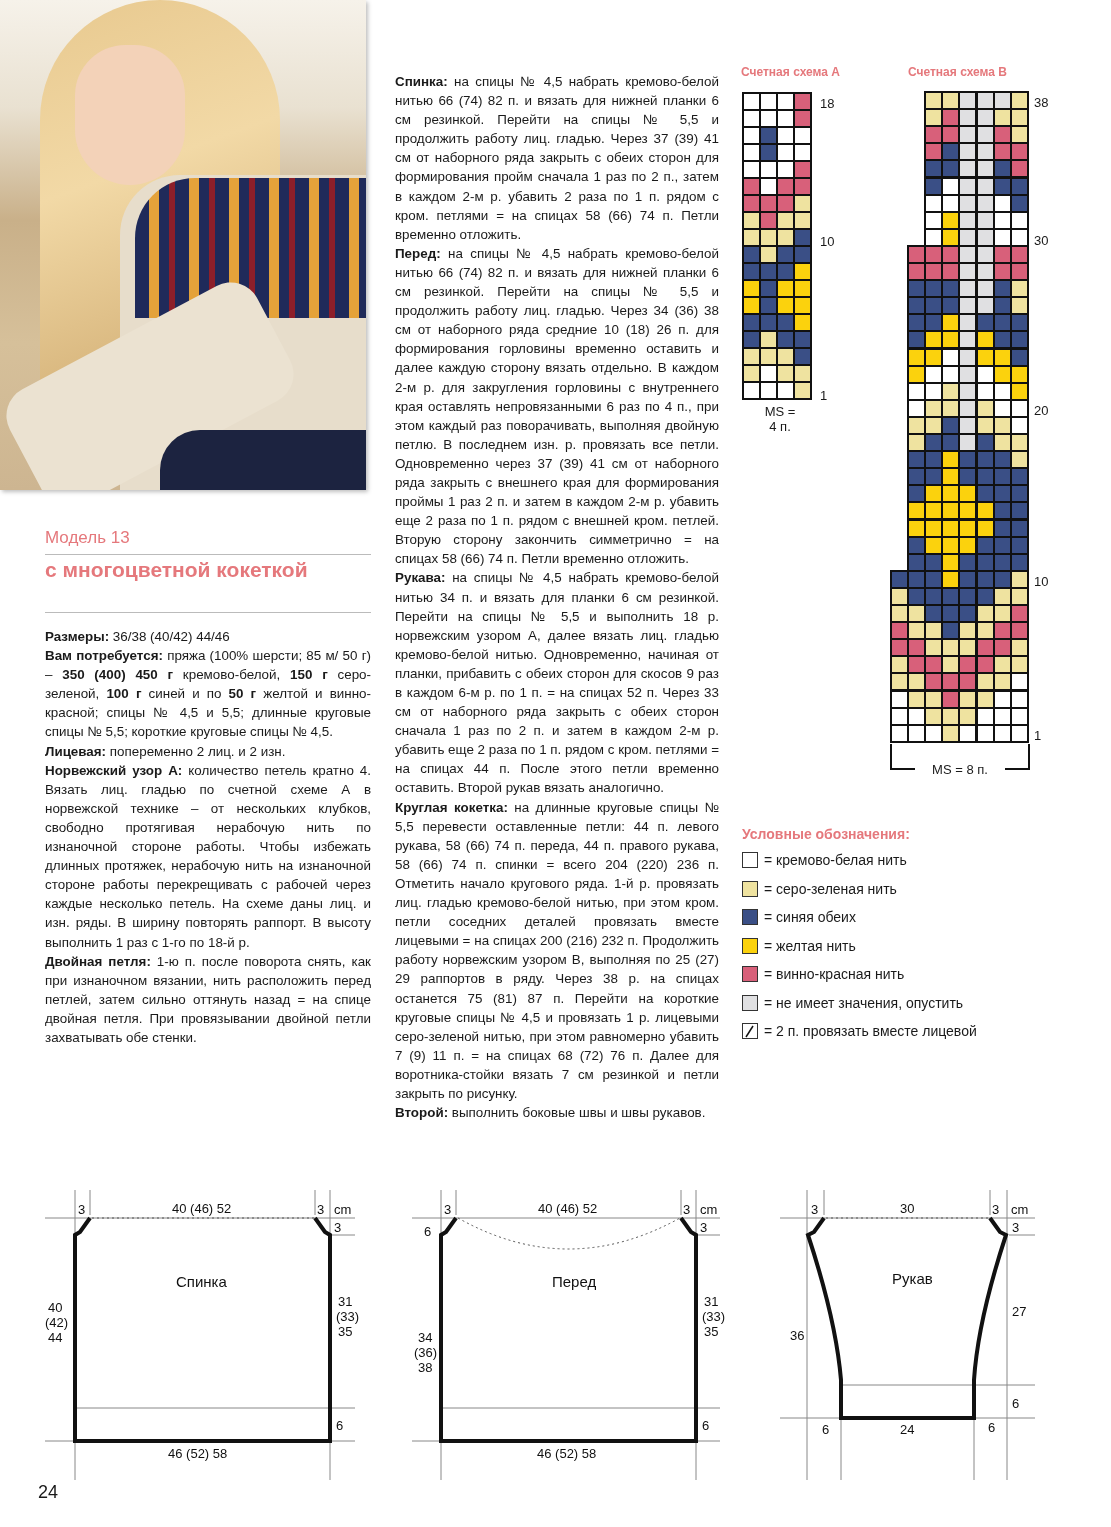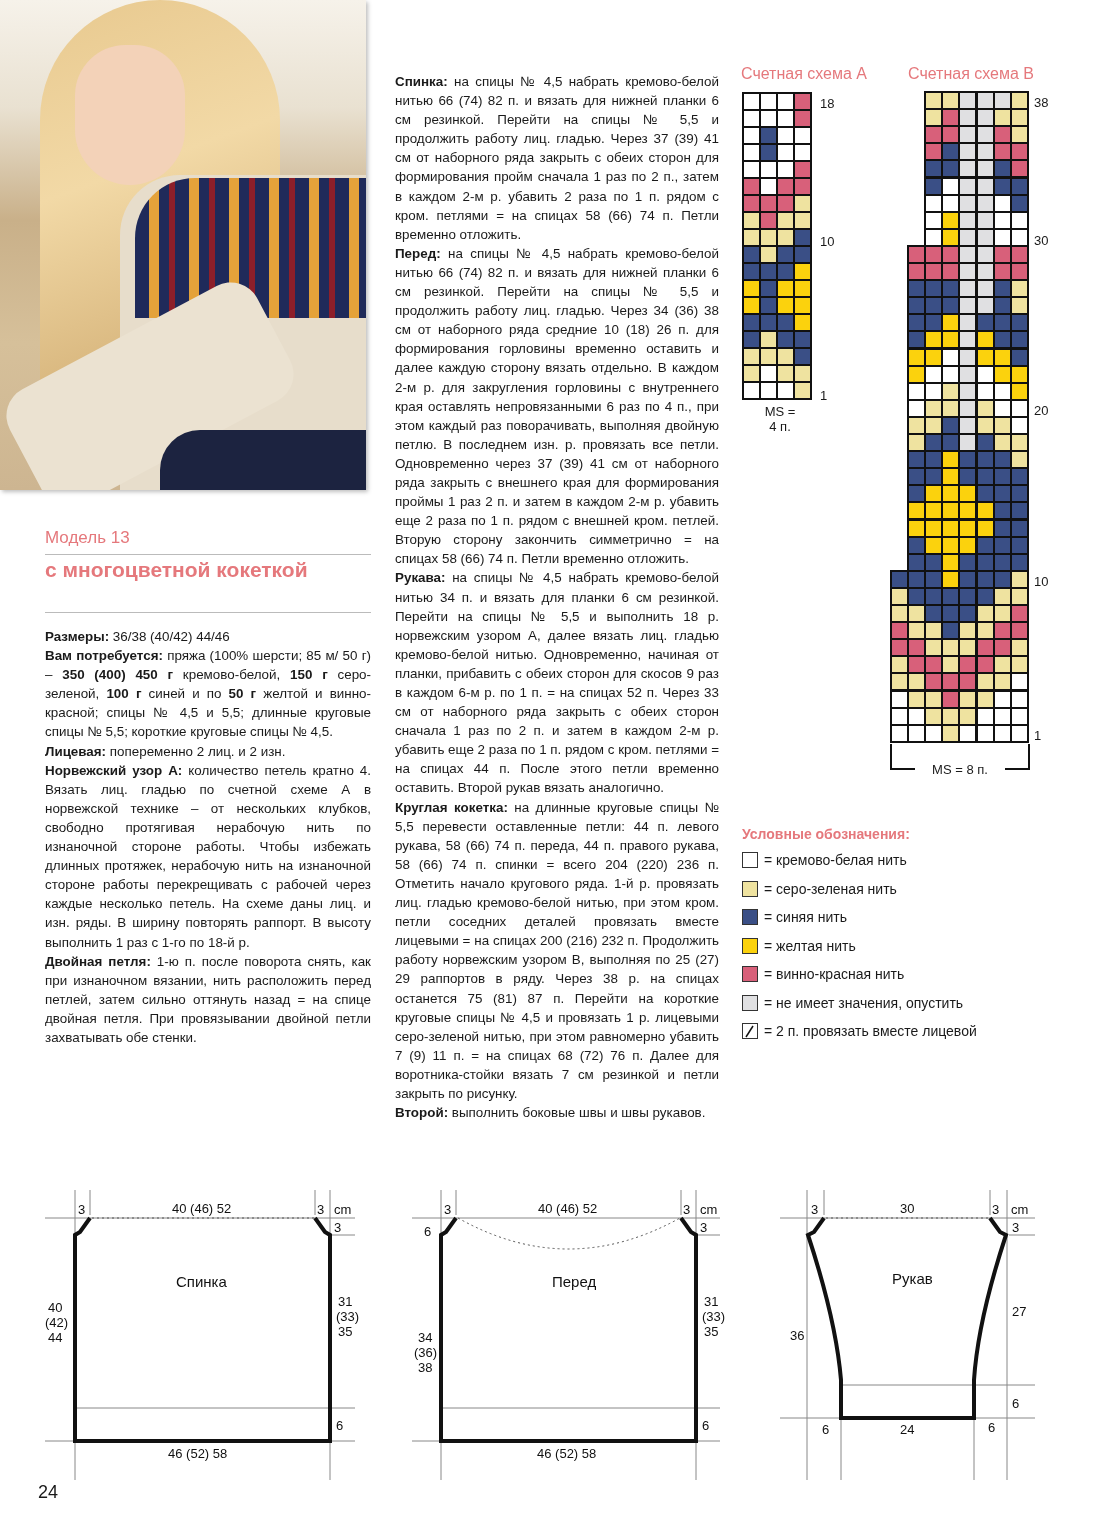--- a/index.html
+++ b/index.html
@@ -22,21 +22,21 @@
   .rule{left:45px;width:326px;height:1px;background:#bbb;}
   .title{left:45px;top:556px;font-size:21px;font-weight:bold;color:#e5787c;line-height:27px;}
   .col{font-size:13.4px;line-height:19.1px;text-align:justify;}
   .col p{margin:0;}
   .col b{font-weight:bold;}
   .col u{text-decoration:underline;}
   .left-col{left:45px;top:627px;width:326px;}
   .mid-col{left:395px;top:72px;width:324px;}
 
   
-  .chart-title{font-size:16px;font-weight:normal;color:#e5787c;}
+  .chart-title{font-size:12px;font-weight:bold;color:#e5787c;}
   .grid{position:absolute;border-top:2px solid #111;border-left:2px solid #111;}
   .cell{position:absolute;box-sizing:border-box;border-right:2px solid #111;border-bottom:2px solid #111;}
   .rownum{position:absolute;font-size:13px;}
   .ms{position:absolute;font-size:13px;text-align:center;}
   .bracket{position:absolute;border-left:2px solid #111;border-right:2px solid #111;border-bottom:2px solid #111;}
 
   
   .legend-title{left:742px;top:826px;font-size:14px;font-weight:bold;color:#e5787c;}
   .legend-row{position:absolute;left:742px;font-size:14px;display:flex;align-items:center;}
   .swatch{width:14px;height:14px;border:1px solid #333;margin-right:6px;position:relative;}
@@ -447,21 +447,21 @@
     <div class="legend-row" style="top: 852px;">
       <span class="swatch" style="background: rgb(255, 255, 255);"></span>
       <span>= кремово-белая нить</span>
     </div>
     <div class="legend-row" style="top: 880.5px;">
       <span class="swatch" style="background: rgb(239, 227, 160);"></span>
       <span>= серо-зеленая нить</span>
     </div>
     <div class="legend-row" style="top: 909px;">
       <span class="swatch" style="background: rgb(58, 79, 134);"></span>
-      <span>= синяя нить</span>
+      <span>= синяя обеих</span>
     </div>
     <div class="legend-row" style="top: 937.5px;">
       <span class="swatch" style="background: rgb(251, 210, 13);"></span>
       <span>= желтая нить</span>
     </div>
     <div class="legend-row" style="top: 966px;">
       <span class="swatch" style="background: rgb(216, 96, 122);"></span>
       <span>= винно-красная нить</span>
     </div>
     <div class="legend-row" style="top: 994.5px;">

